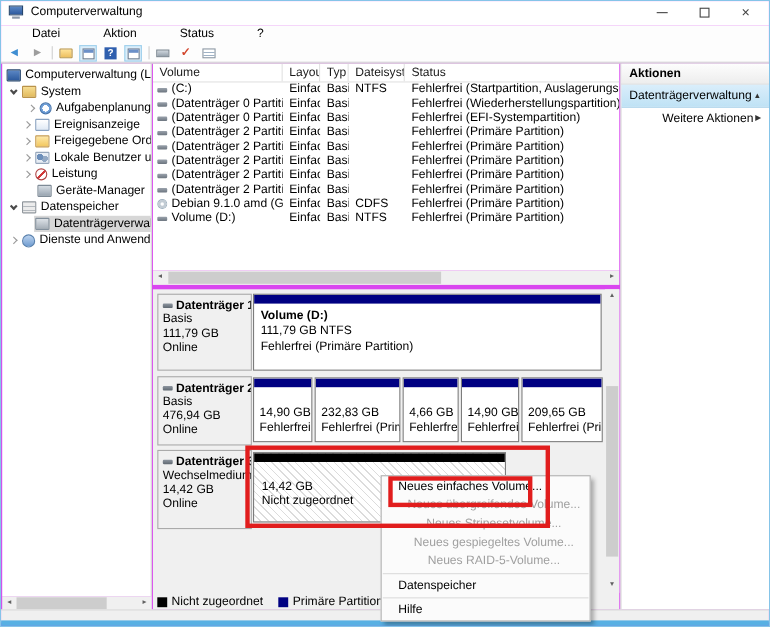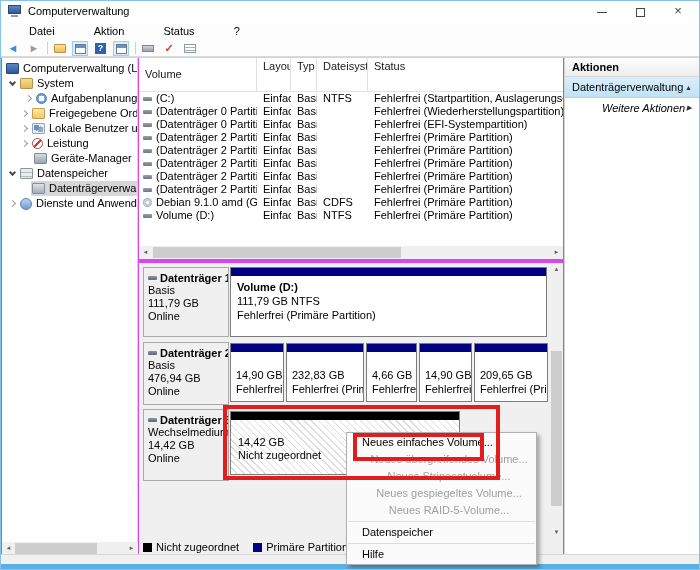--- a/index.html
+++ b/index.html
@@ -53,21 +53,21 @@
   .i-users { background:radial-gradient(circle at 32% 40%, #6d8fba 0 3px, transparent 3px), radial-gradient(circle at 68% 60%, #93a9c4 0 3px, transparent 3px), #e7edf4; border:1px solid #97a7bb; }
   .i-perf { width:11px; height:11px; border-radius:50%; background:linear-gradient(135deg, #fff 42%, #d23b3b 42% 58%, #fff 58%); border:1px solid #b04444; }
   .i-dev { background:linear-gradient(#d6dde4,#98a4b0); border:1px solid #7e8a96; }
   .i-store { background:linear-gradient(#ececec 0 3px, #b4b9be 3px 4px, #ececec 4px 7px, #b4b9be 7px 8px, #ececec 8px); border:1px solid #8f959b; }
   .i-disk { background:linear-gradient(#dde2e7,#a5aeb7); border:1px solid #83909c; }
   .i-servapp { width:12px; height:12px; border-radius:50%; background:linear-gradient(#bcd3ef,#6f9cd0); border:1px solid #5b82ad; }
   .sel-wrap { background:#d7d7d7; padding:0 3px 0 1px; display:flex; align-items:center; height:15px; }
 
   
   .vlist { position:absolute; top:57px; left:138px; width:424px; height:188px; background:#fff; overflow:hidden; }
-  .vhead { display:flex; height:34px; border-bottom:1px solid #e2e2e2; color:#1a1a1a; }
+  .vhead { display:flex; height:17px; border-bottom:1px solid #e2e2e2; color:#1a1a1a; }
   .vhead .hc { line-height:17px; padding-left:6px; border-right:1px solid #e2e2e2; overflow:hidden; white-space:nowrap; }
   .vrow { display:flex; height:13px; line-height:13px; }
   .vc { padding-left:6px; overflow:hidden; white-space:nowrap; flex:0 0 auto; }
   .c1 { width:118px; padding-left:2px; display:flex; align-items:center; }
   .c2 { width:34px; } .c3 { width:26px; } .c4 { width:51px; } .c5 { flex:1 1 auto; }
   .vico { display:inline-block; width:9px; height:4px; background:linear-gradient(#9aa2ac,#6d7680); border-radius:1px; margin:0 4px 0 2px; flex:0 0 auto; }
   .vico-cd { width:9px; height:9px; border-radius:50%; background:radial-gradient(circle, #fff 0 1px, #c3ccd4 2px 4px, #9fb0be 4px); margin:0 4px 0 2px; }
 
   
   .hscroll { position:absolute; height:13px; background:#f0f0f0; }
@@ -105,21 +105,21 @@
   
   .legend { position:absolute; top:539px; left:138px; width:424px; height:14px; background:#f0f0f0; display:flex; align-items:center; padding-left:4px; }
   .lsq { width:9px; height:9px; margin-right:4px; flex:0 0 auto; }
   .sq-black { background:#000; } .sq-navy { background:#000082; }
   .litem { display:flex; align-items:center; margin-right:14px; }
 
   
   .actions { position:absolute; top:57px; left:563px; width:136px; height:496px; background:#fff; border-left:1px solid #d4d4d4; }
   .act-head { height:19px; line-height:19px; font-weight:bold; padding-left:7px; background:linear-gradient(#fdfdfd,#ededed); border-bottom:1px solid #d8d8d8; }
   .act-group { height:21px; line-height:21px; padding-left:7px; background:linear-gradient(#daeefb,#bfe2f5); border-bottom:1px solid #abd3ea; position:relative; }
-  .act-more { height:20px; line-height:20px; padding-left:37px; position:relative;font-style:italic; }
+  .act-more { height:20px; line-height:20px; padding-left:37px; position:relative; }
   .act-arrow { position:absolute; right:8px; top:0; font-size:7px; color:#333; }
 
   
   .statusbar { position:absolute; top:553px; left:0; right:0; height:12px; background:#f0f0f0; border-top:1px solid #d9d9d9; }
   .bottomstrip { position:absolute; left:0; right:0; bottom:0; height:5px; background:#58b0e3; }
 
   
   .cmenu { position:absolute; left:345px; top:431px; width:191px; z-index:40; background:#fbfbfb; border:1px solid #b0b0b0; box-shadow:3px 3px 4px rgba(0,0,0,0.3); padding:1px 0; }
   .mi { height:17px; line-height:17px; padding-left:15px; white-space:nowrap; overflow:hidden; }
   .mi.dis { color:#a0a0a0;text-align:center; }
@@ -188,20 +188,25 @@
     </div>
     <div class="titem" style="padding-left:8px">
       <span class="chev chev-d"></span>
       <span class="ti i-sys"></span>
       <span>System</span>
     </div>
     <div class="titem" style="padding-left:24px">
       <span class="chev chev-r"></span>
       <span class="ti i-clock"></span>
       <span>Aufgabenplanung</span>
+    </div>
+    <div class="titem" style="padding-left:20px">
+      <span class="chev chev-r"></span>
+      <span class="ti i-event"></span>
+      <span>Ereignisanzeige</span>
     </div>
     <div class="titem" style="padding-left:20px">
       <span class="chev chev-r"></span>
       <span class="ti i-share"></span>
       <span>Freigegebene Ordner</span>
     </div>
     <div class="titem" style="padding-left:20px">
       <span class="chev chev-r"></span>
       <span class="ti i-users"></span>
       <span>Lokale Benutzer und Gru</span>

